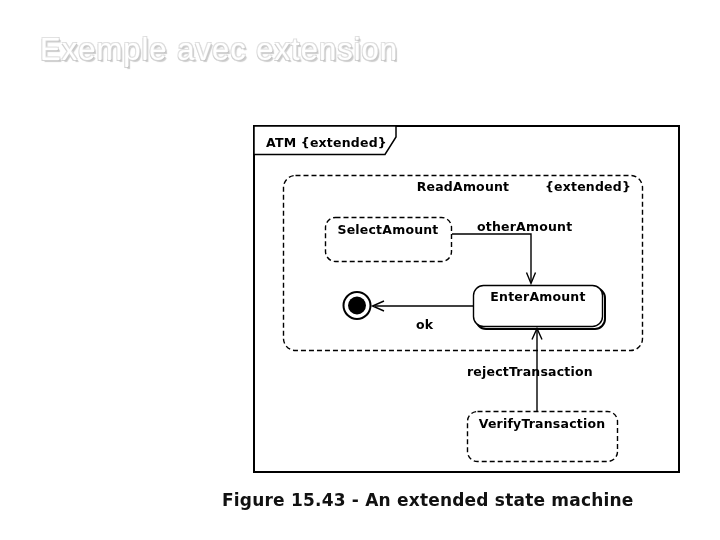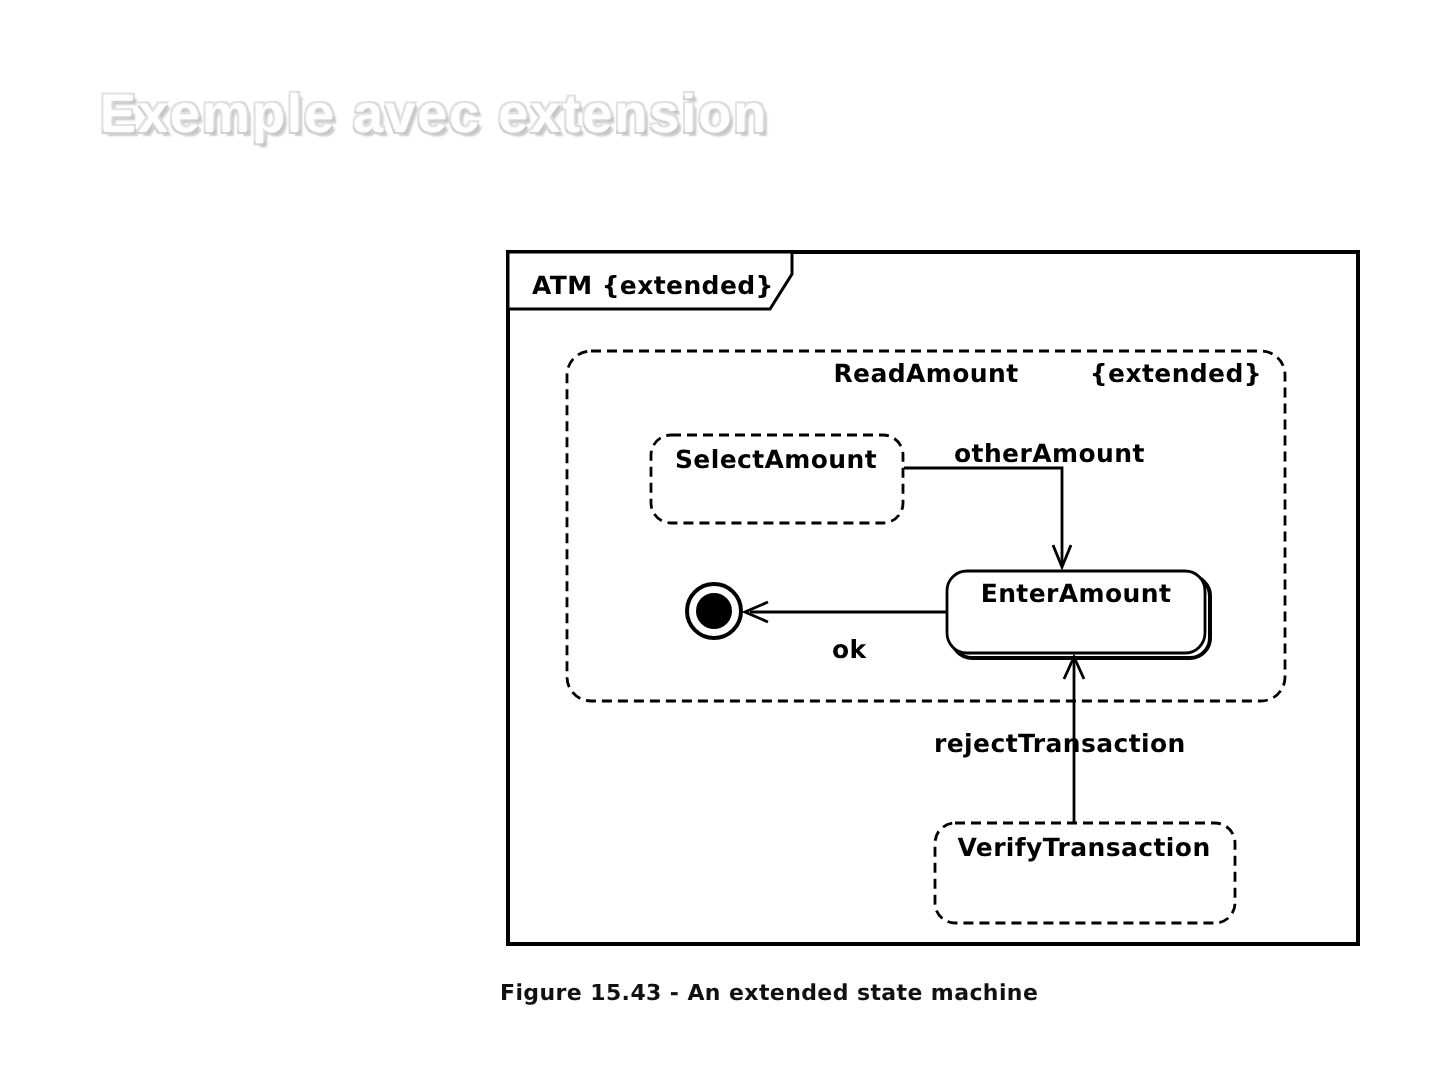--- a/index.html
+++ b/index.html
@@ -11,39 +11,39 @@
     position: relative;
     width: 720px;
     height: 540px;
     overflow: hidden;
     font-family: "DejaVu Sans", "Liberation Sans", sans-serif;
   }
   .slide-title {
     position: absolute;
     left: 38px;
     top: 30px;
-    margin: 12px;
+    margin: 2px;
     font-family: "Liberation Sans", "DejaVu Sans", sans-serif;
-    font-size: 27px;
-    font-weight: 700;
+    font-size: 31px;
+    font-weight: 400;
     letter-spacing: 1px;
     color: #ffffff;
     text-shadow:
       -1px -1px 0 #e2e2e2,
        1px -1px 0 #dcdcdc,
       -1px  1px 0 #d2d2d2,
        1px  1px 0 #c6c6c6,
        2px  2px 1px #cccccc;
     white-space: nowrap;
   }
   .figure-caption {
     position: absolute;
-    left: 250px;
+    left: 222px;
     top: 490px;
-    font-size: 11px;
+    font-size: 17px;
     font-weight: bold;
     color: #111111;
     letter-spacing: 0.2px;
     white-space: nowrap;
   }
   svg.diagram {
     position: absolute;
     left: 0;
     top: 0;
   }

